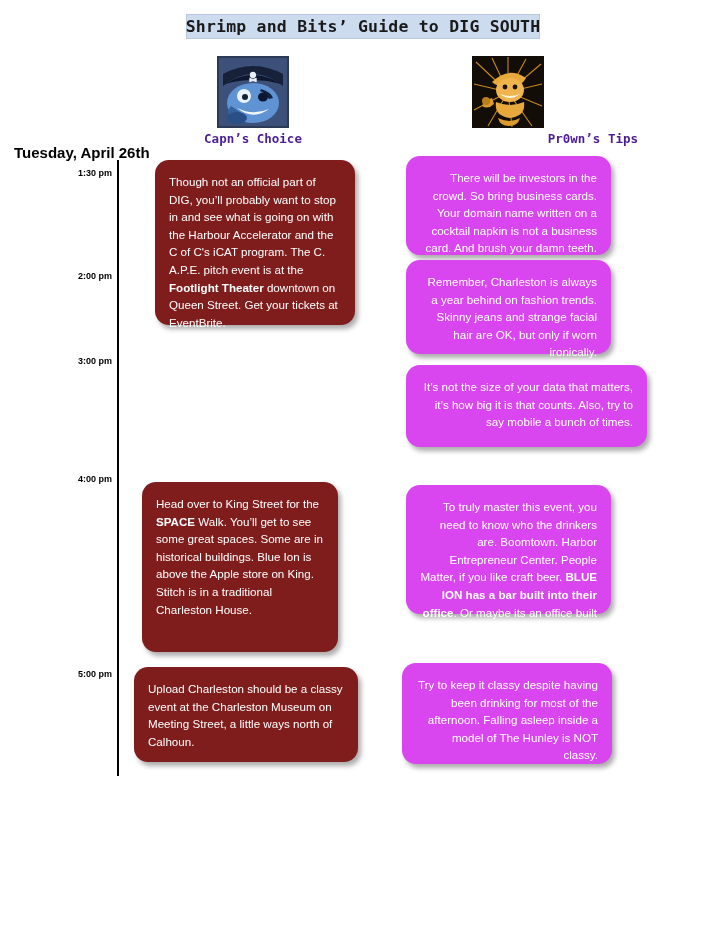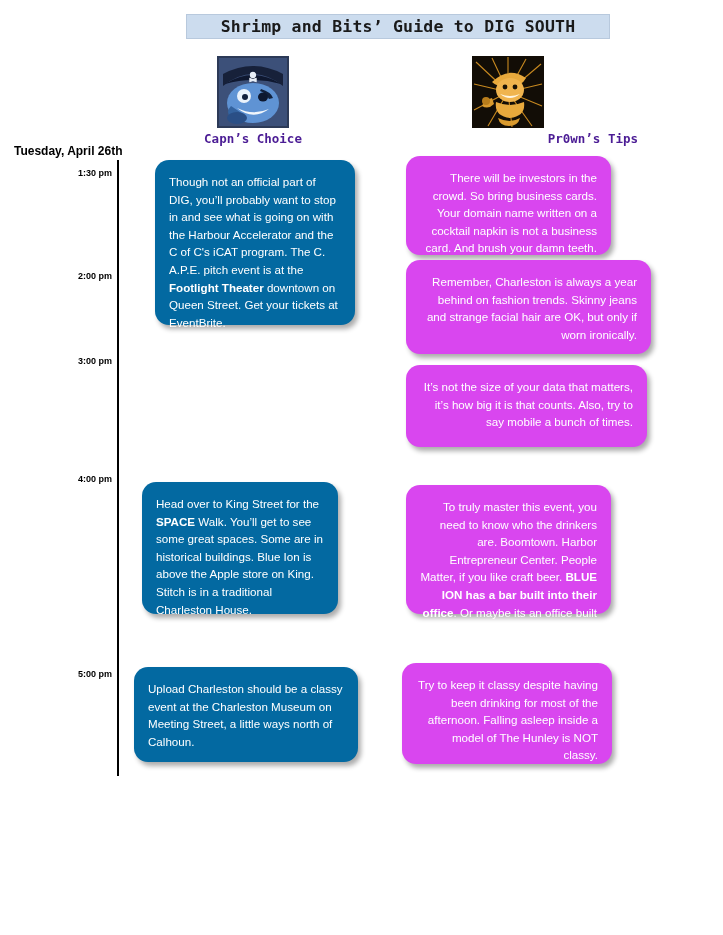--- a/index.html
+++ b/index.html
@@ -14,21 +14,21 @@
     background: #ffffff;
     overflow: hidden;
     font-family: "Liberation Sans", sans-serif;
   }
 
   
   #title-bar {
     position: absolute;
     left: 186px;
     top: 14px;
-    width: 424px;
+    width: 354px;
     height: 25px;
     background: #ccdcee;
     border: 1px solid #b8c9dd;
     box-sizing: border-box;
     display: flex;
     align-items: center;
     justify-content: center;
   }
   #title-text {
     font-family: "DejaVu Sans Mono", "Liberation Mono", monospace;
@@ -70,21 +70,21 @@
     left: 117px;
     top: 160px;
     width: 2px;
     height: 616px;
     background: #000000;
   }
   #date-label {
     position: absolute;
     left: 14px;
     top: 144px;
-    font-size: 12px;
+    font-size: 15px;
     font-weight: bold;
     color: #000000;
     white-space: nowrap;
   }
   .time-label {
     position: absolute;
     width: 66px;
     text-align: right;
     left: 46px;
     font-size: 9px;
@@ -97,31 +97,31 @@
   .card {
     position: absolute;
     border-radius: 14px;
     box-sizing: border-box;
     padding: 13px 14px 12px 14px;
     color: #ffffff;
     font-size: 11.6px;
     line-height: 17.6px;
     box-shadow: 3px 4px 5px rgba(0,0,0,0.33);
   }
-  .card.blue   { background: #0369a1; }
+  .card.blue   { background: #7f1d1d; }
   .card.orange { background: #d946ef; text-align: right; }
   .card b { font-weight: bold; }
 
   
   #card-b1 { left: 155px; top: 160px; width: 200px; height: 165px; }
-  #card-b2 { left: 142px; top: 482px; width: 196px; height: 132px; }
+  #card-b2 { left: 142px; top: 482px; width: 196px; height: 170px; }
   #card-b3 { left: 134px; top: 667px; width: 224px; height: 95px; }
   
   #card-o1 { left: 406px; top: 156px; width: 205px; height: 99px; }
-  #card-o2 { left: 406px; top: 260px; width: 245px; height: 94px; }
+  #card-o2 { left: 406px; top: 260px; width: 205px; height: 94px; }
   #card-o3 { left: 406px; top: 365px; width: 241px; height: 82px; }
   #card-o4 { left: 406px; top: 485px; width: 205px; height: 129px; }
   #card-o5 { left: 402px; top: 663px; width: 210px; height: 101px; }
 </style>
 </head>
 <body>
 
 <div id="page">
 
   <div id="title-bar">

